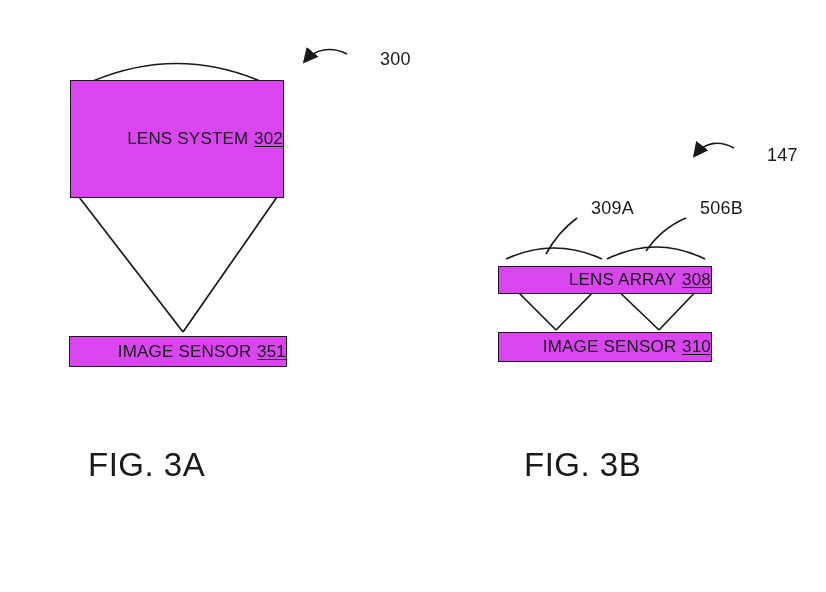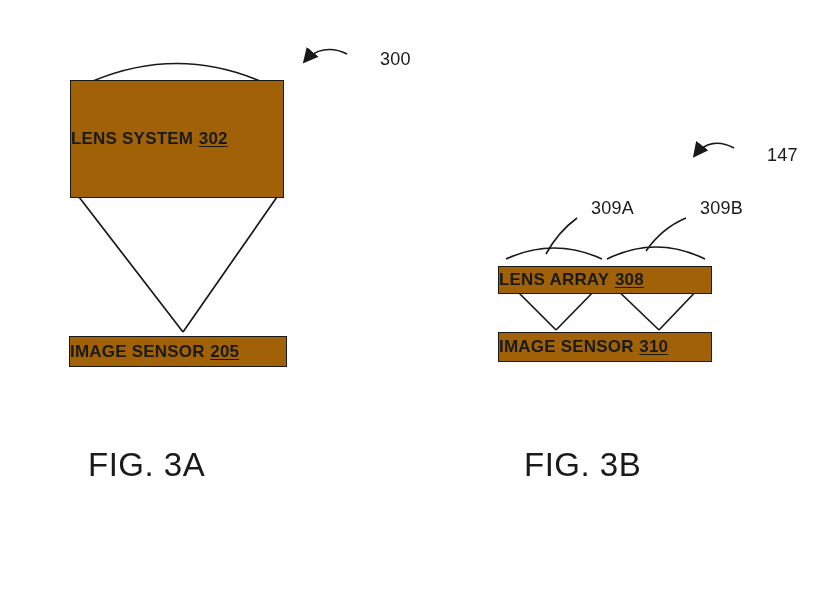--- a/index.html
+++ b/index.html
@@ -18,28 +18,27 @@
   }
   svg.shapes {
     position: absolute;
     left: 0; top: 0;
     width: 826px;
     height: 592px;
   }
   .box {
     position: absolute;
     border: 1.7px solid #191919;
-    background: #a16207;
+    background: #d946ef;
     display: flex;
     align-items: center;
-    justify-content: flex-start;
+    justify-content: flex-end;
     font-size: 17px;
     letter-spacing: 0.2px;
     white-space: nowrap;
-    font-weight: bold;
   }
   .box .num {
     margin-left: 0.33em;
     text-decoration: underline;
     text-underline-offset: 2px;
   }
   .box-lens3a   { left: 70px;  top: 80px;  width: 212px; height: 116px; }
   .box-sensor3a { left: 69px;  top: 336px; width: 216px; height: 29px;  }
   .box-array3b  { left: 498px; top: 258px; width: 212px; height: 26px; margin-top: 8px;  }
   .box-sensor3b { left: 498px; top: 332px; width: 212px; height: 28px;  }
@@ -90,33 +89,33 @@
     <path d="M 510 284 L 556 330 M 601 284 L 556 330" fill="none" stroke="#191919" stroke-width="1.7"></path>
     <path d="M 611 284 L 659 330 M 703 284 L 659 330" fill="none" stroke="#191919" stroke-width="1.7"></path>
   </svg>
 
   <div class="box box-lens3a">
     <span>LENS SYSTEM</span>
     <span class="num">302</span>
   </div>
   <div class="box box-sensor3a">
     <span>IMAGE SENSOR</span>
-    <span class="num">205</span>
+    <span class="num">351</span>
   </div>
 
   <div class="box box-array3b">
     <span>LENS ARRAY</span>
     <span class="num">308</span>
   </div>
   <div class="box box-sensor3b">
     <span>IMAGE SENSOR</span>
     <span class="num">310</span>
   </div>
 
   <div class="ref-label ref-300">300</div>
   <div class="ref-label ref-306">147</div>
   <div class="ref-label ref-309a">309A</div>
-  <div class="ref-label ref-309b">309B</div>
+  <div class="ref-label ref-309b">506B</div>
 
   <div class="fig-caption cap-3a">FIG. 3A</div>
   <div class="fig-caption cap-3b">FIG. 3B</div>
 
 </div>
 
 </body></html>

